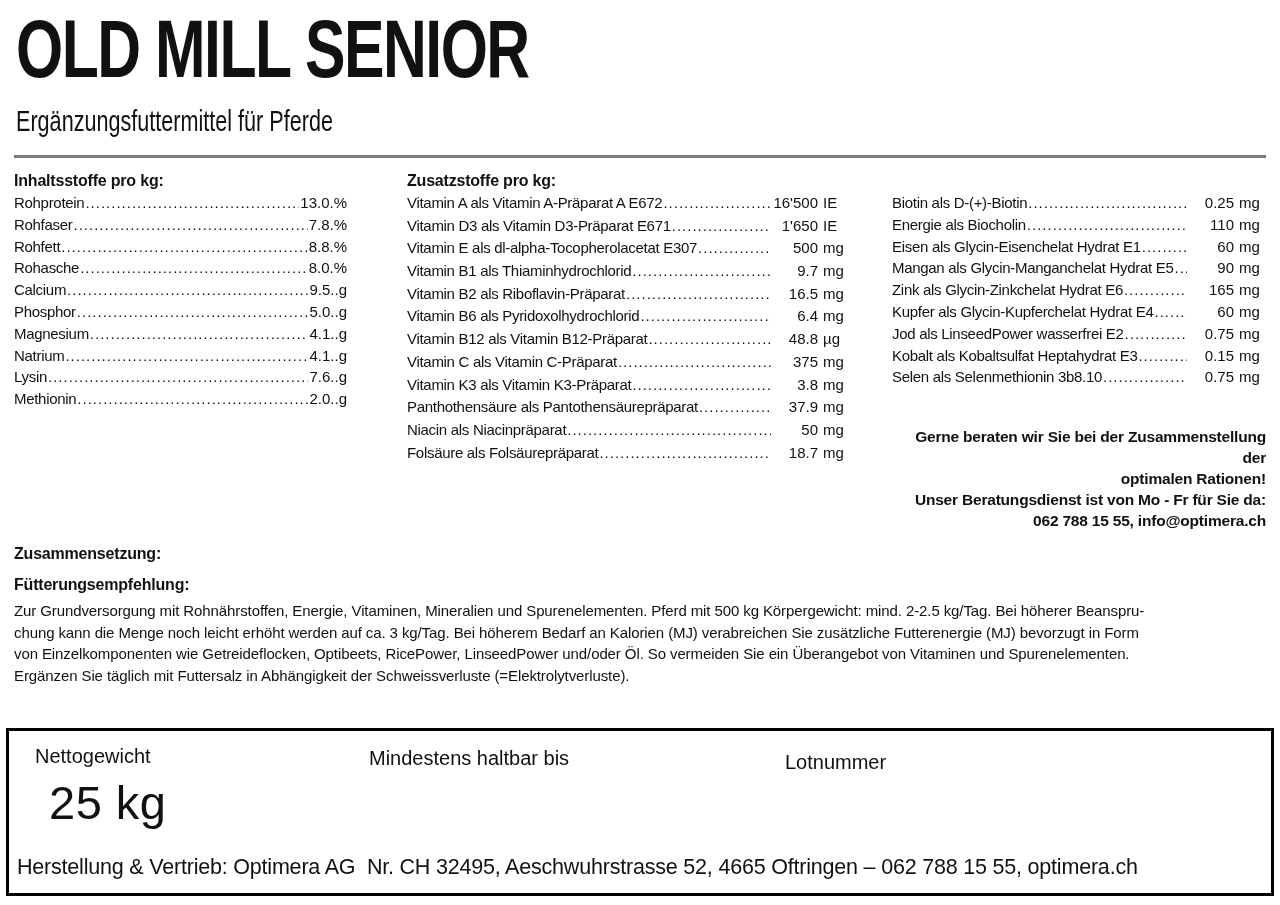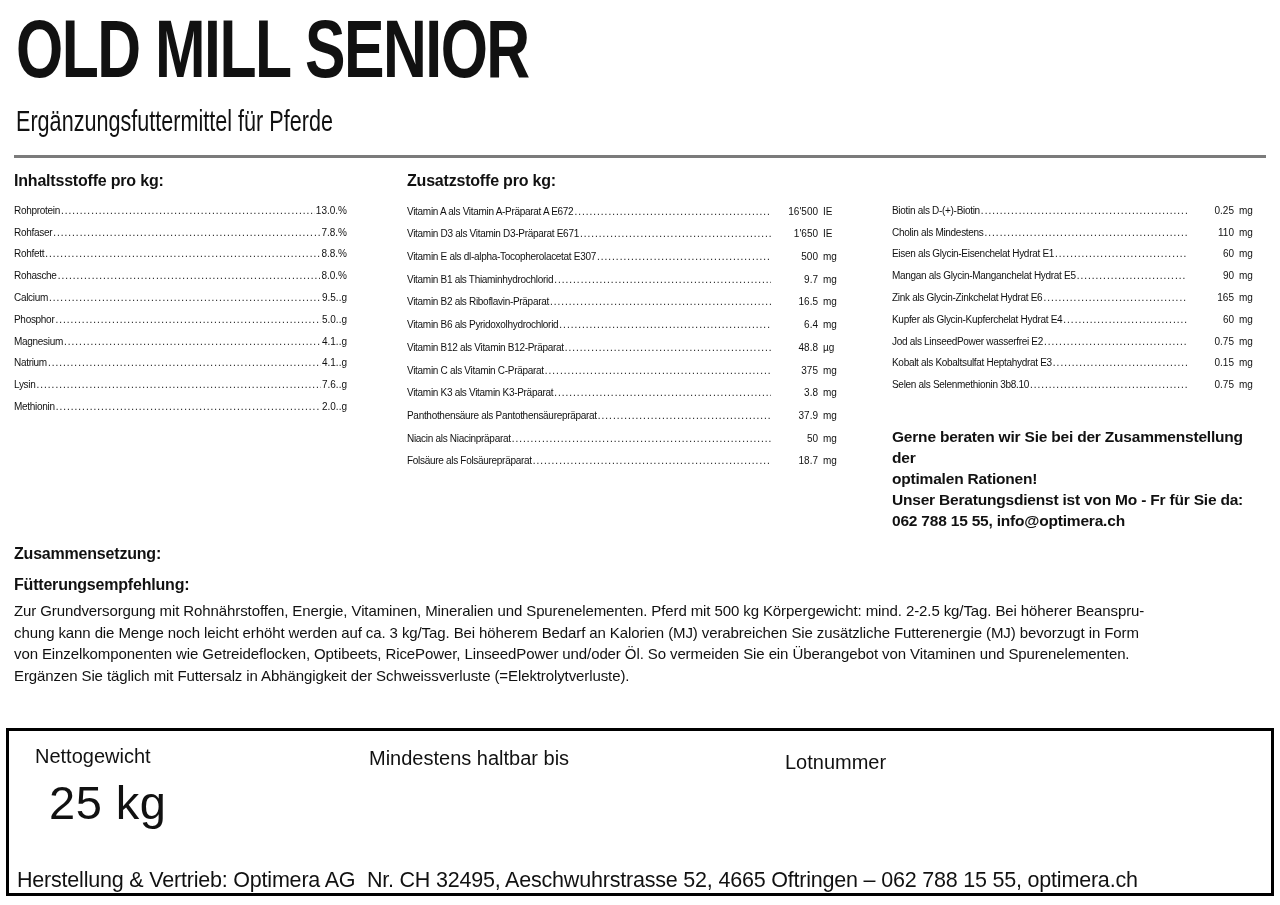--- a/index.html
+++ b/index.html
@@ -28,22 +28,22 @@
 
   
   .cols { display:flex; margin-top:14px; align-items:flex-start;gap:32px; }
   .col1 { width:333px; flex:0 0 auto; }
   .col2 { width:443px; flex:0 0 auto; margin-left:28px; }
   .col3 { flex:1 1 auto; margin-left:10px; min-width:0; }
   .col-heading { font-weight:bold; font-size:16px; letter-spacing:-0.2px; height:22px; }
   .col-heading-spacer { height:22px; }
 
   .row {
-    display:flex; align-items:flex-end; white-space:nowrap;
-    font-size:10px; height:21.8px; overflow:hidden;
+    display:flex; align-items:flex-start; white-space:nowrap;
+    font-size:15px; height:21.8px; overflow:hidden;
   }
   .col2 .row { height:22.7px; }
   .lbl { flex:0 0 auto; letter-spacing:-0.3px; }
   .dots { flex:1 1 auto; overflow:hidden; min-width:4px; margin:0 1px; }
   .dots::after {
     content:"...........................................................................................................";
     letter-spacing:1px;
   }
   .val { flex:0 0 auto; text-align:right; }
   .row-u .val { min-width:46px; }
@@ -51,36 +51,36 @@
 
   
   .advisory { margin-top:36px; font-weight:bold; font-size:15.5px; line-height:21px; letter-spacing:-0.2px; }
 
   
   .section-comp { margin-top:14px; }
   .section-feed { margin-top:13px; }
   .section-heading { font-weight:bold; font-size:16px; letter-spacing:-0.2px; }
   .section-text { font-size:15px; margin-top:6px; letter-spacing:-0.1px; line-height:21.5px; }
   .tline { line-height:21.5px; }
-  .advisory .tline { line-height:21px; }
+  .advisory .tline { line-height:21px;text-align:right; }
 
   
   .bottom-box {
     position:relative;
     margin:42px -8px 0 -8px;
     height:162px;
     border:3px solid #000000;
     background:#ffffff;
   }
   .net-label  { position:absolute; left:26px;  top:14px; font-size:20px; }
   .net-value  { position:absolute; left:40px;  top:44px; font-size:47px; letter-spacing:0.5px; }
   .bb-label   { position:absolute; left:360px; top:16px; font-size:20px;text-align:right; }
   .lot-label  { position:absolute; left:776px; top:20px; font-size:20px; }
   .mfg {
-    position:absolute; left:8px; right:8px; bottom:0;
+    position:absolute; left:8px; right:8px; bottom:13px;
     font-size:21.5px; letter-spacing:-0.2px; white-space:pre; overflow:hidden;
   }
 </style>
 </head>
 <body>
 
 <div class="page">
 
   <div class="title">OLD MILL SENIOR</div>
   <div class="subtitle">Ergänzungsfuttermittel für Pferde</div>
@@ -246,21 +246,21 @@
       <div class="col-heading-spacer"></div>
       <div>
   <div class="row row-u">
     <span class="lbl">Biotin als D-(+)-Biotin</span>
     <span class="dots"></span>
     <span class="val">0.25</span>
     <span class="unit">mg</span>
   </div>
 
   <div class="row row-u">
-    <span class="lbl">Cholin als Mindestens</span>
+    <span class="lbl">Energie als Biocholin</span>
     <span class="dots"></span>
     <span class="val">110</span>
     <span class="unit">mg</span>
   </div>
 
   <div class="row row-u">
     <span class="lbl">Eisen als Glycin-Eisenchelat Hydrat E1</span>
     <span class="dots"></span>
     <span class="val">60</span>
     <span class="unit">mg</span>

